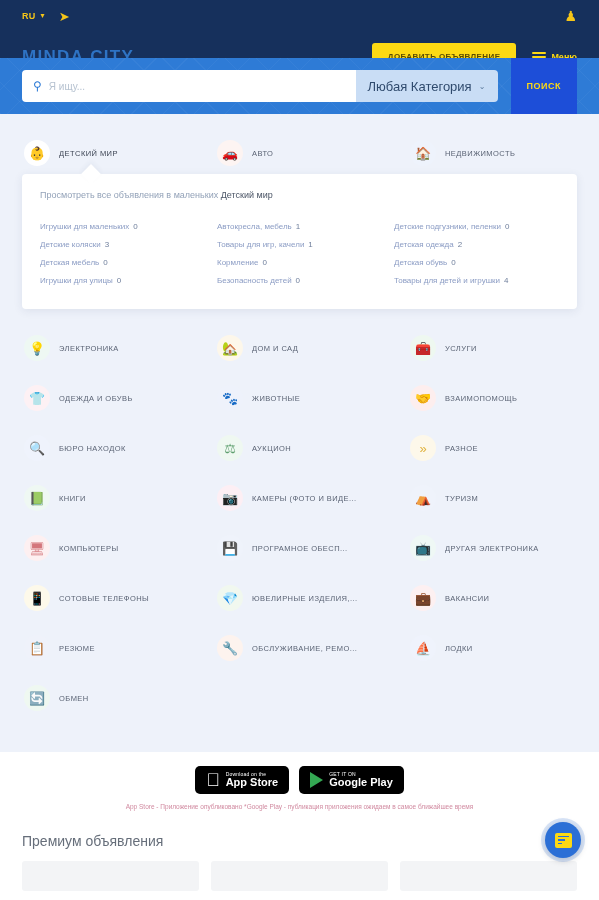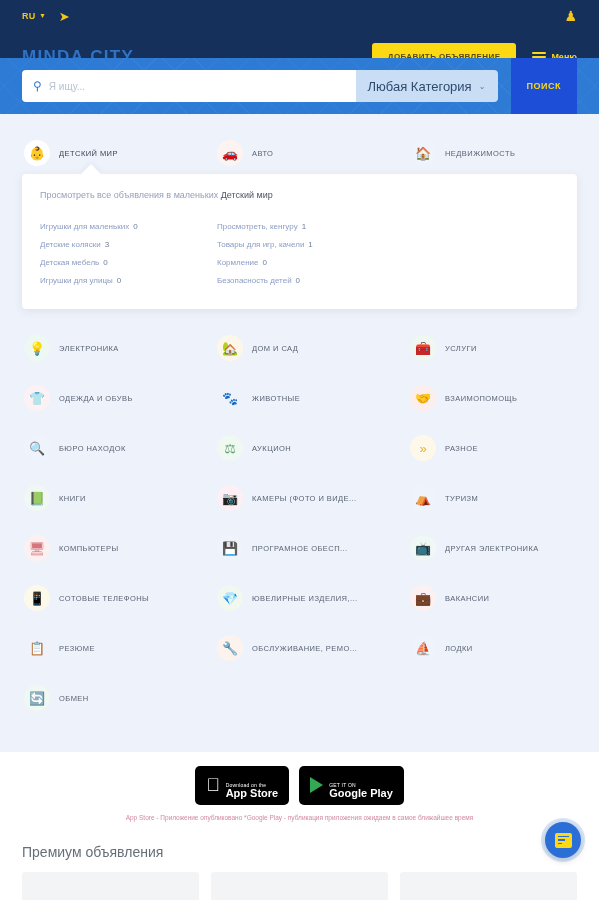--- a/index.html
+++ b/index.html
@@ -188,21 +188,21 @@
   .badges {
     display: flex; justify-content: center; gap: 10px;
   }
   .badge {
     background: #000; border-radius: 5px;
     display: flex; align-items: center; gap: 6px;
     padding: 5px 11px; cursor: pointer;
     min-width: 92px;
   }
   .badge-glyph { font-size: 18px; line-height: 1; color: #fff; }
-  .badge-txt { text-align: left; color: #fff; line-height: 1.05; margin-top: 12px; }
+  .badge-txt { text-align: left; color: #fff; line-height: 1.05; }
   .badge-small { font-size: 5px; letter-spacing: .2px; display: block; }
   .badge-big { font-size: 11px; font-weight: bold; display: block; }
   .gp-tri {
     width: 0; height: 0;
     border-top: 8px solid transparent;
     border-bottom: 8px solid transparent;
     border-left: 13px solid #34a853;
     position: relative;
   }
   .apps-note {
@@ -312,24 +312,30 @@
           <span>Просмотреть все объявления в маленьких </span><b>Детский мир</b>
         </div>
         <div class="panel-cols" id="panel-cols">
             <div>
               <div class="sub-item"><span>Игрушки для маленьких</span><span class="cnt">0</span></div>
               <div class="sub-item"><span>Детские коляски</span><span class="cnt">3</span></div>
               <div class="sub-item"><span>Детская мебель</span><span class="cnt">0</span></div>
               <div class="sub-item"><span>Игрушки для улицы</span><span class="cnt">0</span></div>
             </div>
             <div>
-              <div class="sub-item"><span>Просмотреть, кенгуру</span><span class="cnt">1</span></div>
+              <div class="sub-item"><span>Автокресла, мебель</span><span class="cnt">1</span></div>
               <div class="sub-item"><span>Товары для игр, качели</span><span class="cnt">1</span></div>
               <div class="sub-item"><span>Кормление</span><span class="cnt">0</span></div>
               <div class="sub-item"><span>Безопасность детей</span><span class="cnt">0</span></div>
+            </div>
+            <div>
+              <div class="sub-item"><span>Детские подгузники, пеленки</span><span class="cnt">0</span></div>
+              <div class="sub-item"><span>Детская одежда</span><span class="cnt">2</span></div>
+              <div class="sub-item"><span>Детская обувь</span><span class="cnt">0</span></div>
+              <div class="sub-item"><span>Товары для детей и игрушки</span><span class="cnt">4</span></div>
             </div>
           </div>
       </div>
     </div>
 
     <div class="cat-grid" id="cat-list">
         <div class="cat-cell">
           <span class="cat-ico" style="background: rgb(238, 248, 243); color: rgb(106, 171, 142);">💡</span>
           <span class="cat-text">ЭЛЕКТРОНИКА</span>
         </div>

